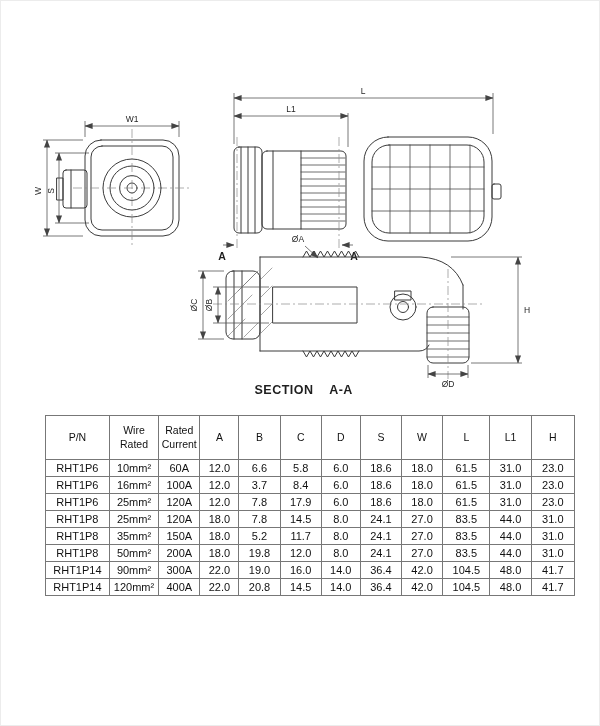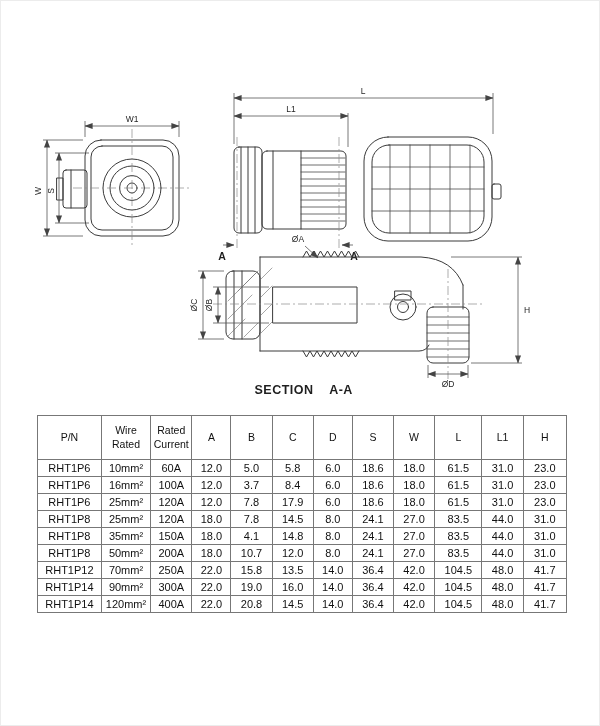--- a/index.html
+++ b/index.html
@@ -8,21 +8,21 @@
   svg { display:block; }
   svg text { font-family:"Liberation Sans", sans-serif; fill:#1f1f1f; }
   .outline  { stroke:#3a3a3a; stroke-width:1; fill:none; stroke-linejoin:round; stroke-linecap:round; }
   .thin     { stroke:#4a4a4a; stroke-width:0.8; fill:none; }
   .dimline  { stroke:#555; stroke-width:0.8; fill:none; }
   .centerline { stroke:#8a8a8a; stroke-width:0.7; stroke-dasharray:9 3 2 3; fill:none; }
   .hatch    { stroke:#6a6a6a; stroke-width:0.6; }
   .dimtext  { font-size:8.5px; }
   .cuttext  { font-size:10.5px; font-weight:bold; }
   .sectiontitle { font-size:12.5px; font-weight:bold; letter-spacing:0.5px; }
-  .spec-table { position:absolute; left:36px; top:414px; width:530px; border-collapse:collapse; table-layout:fixed; font-size:11px; color:#111; }
+  .spec-table { position:absolute; left:44px; top:414px; width:530px; border-collapse:collapse; table-layout:fixed; font-size:11px; color:#111; }
   .spec-table th, .spec-table td { border:1px solid #777; text-align:center; vertical-align:middle; font-weight:400; padding:2px 1px; overflow:hidden; }
   .spec-table td { height:17px; }
   .spec-table th { font-size:10.5px; height:44px; line-height:1.25; }
   .spec-table th:nth-child(3) { word-break:break-all; }
 </style>
 </head>
 <body>
 
 <div class="page">
 
@@ -215,21 +215,21 @@
           <th>L1</th>
           <th>H</th>
         </tr>
     </thead>
     <tbody id="spec-body">
         <tr>
           <td>RHT1P6</td>
           <td>10mm²</td>
           <td>60A</td>
           <td>12.0</td>
-          <td>5.0</td>
+          <td>6.6</td>
           <td>5.8</td>
           <td>6.0</td>
           <td>18.6</td>
           <td>18.0</td>
           <td>61.5</td>
           <td>31.0</td>
           <td>23.0</td>
         </tr>
         <tr>
           <td>RHT1P6</td>
@@ -271,56 +271,42 @@
           <td>27.0</td>
           <td>83.5</td>
           <td>44.0</td>
           <td>31.0</td>
         </tr>
         <tr>
           <td>RHT1P8</td>
           <td>35mm²</td>
           <td>150A</td>
           <td>18.0</td>
-          <td>4.1</td>
-          <td>14.8</td>
+          <td>5.2</td>
+          <td>11.7</td>
           <td>8.0</td>
           <td>24.1</td>
           <td>27.0</td>
           <td>83.5</td>
           <td>44.0</td>
           <td>31.0</td>
         </tr>
         <tr>
           <td>RHT1P8</td>
           <td>50mm²</td>
           <td>200A</td>
           <td>18.0</td>
-          <td>10.7</td>
+          <td>19.8</td>
           <td>12.0</td>
           <td>8.0</td>
           <td>24.1</td>
           <td>27.0</td>
           <td>83.5</td>
           <td>44.0</td>
           <td>31.0</td>
-        </tr>
-        <tr>
-          <td>RHT1P12</td>
-          <td>70mm²</td>
-          <td>250A</td>
-          <td>22.0</td>
-          <td>15.8</td>
-          <td>13.5</td>
-          <td>14.0</td>
-          <td>36.4</td>
-          <td>42.0</td>
-          <td>104.5</td>
-          <td>48.0</td>
-          <td>41.7</td>
         </tr>
         <tr>
           <td>RHT1P14</td>
           <td>90mm²</td>
           <td>300A</td>
           <td>22.0</td>
           <td>19.0</td>
           <td>16.0</td>
           <td>14.0</td>
           <td>36.4</td>

